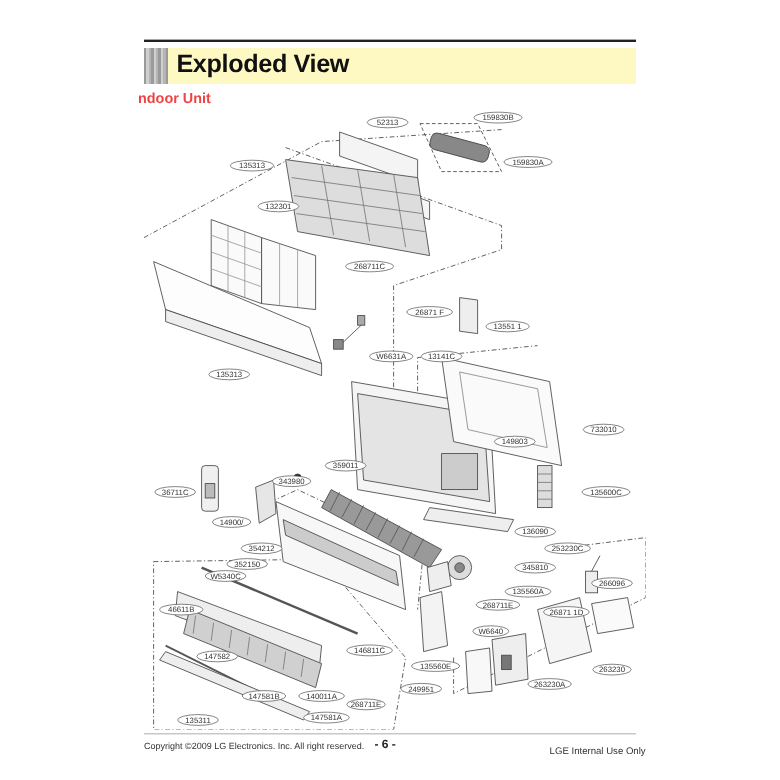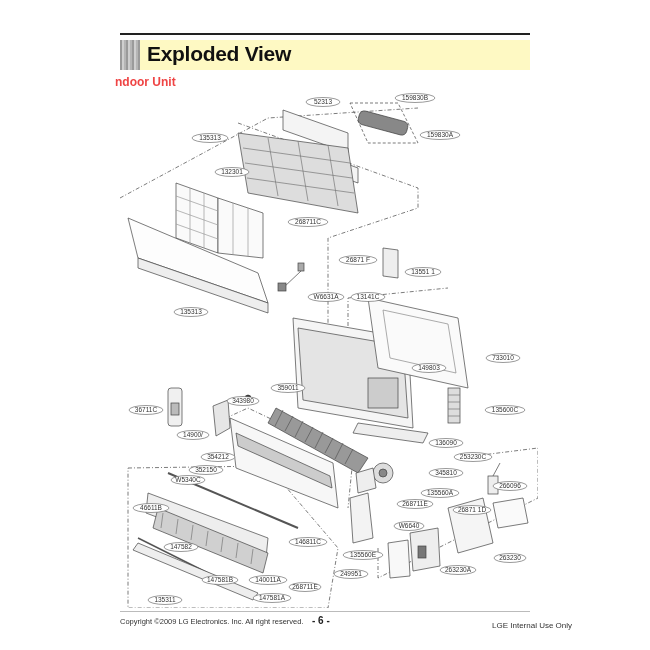--- a/index.html
+++ b/index.html
@@ -7,21 +7,21 @@
   .topline{position:absolute;left:120px;top:33px;width:410px;height:2px;background:#222;}
   .title-bar{position:absolute;left:120px;top:40px;width:410px;height:30px;background:#fef9c3;}
   .title-stripes{position:absolute;left:0;top:0;width:20px;height:30px;
      background:repeating-linear-gradient(90deg,#9a9a9a 0 2px,#cfcfcf 2px 4px,#b5b5b5 4px 6px);}
   .title-text{position:absolute;left:27px;top:2px;font-size:21px;font-weight:bold;color:#111;letter-spacing:-0.3px;}
   .subtitle{position:absolute;left:115px;top:75px;font-size:12px;font-weight:bold;color:#ef4444;}
   .diagram{position:absolute;left:118px;top:88px;width:420px;height:520px;}
   .footer-line{position:absolute;left:120px;top:611px;width:410px;height:1px;background:#bbb;}
   .footer-left{position:absolute;left:120px;top:617px;font-size:7.5px;color:#333;line-height:10px;}
   .footer-page{position:absolute;left:312px;top:615px;font-size:10px;font-weight:bold;color:#222;}
-  .footer-right{position:absolute;left:458px;top:621px;font-size:8px;color:#333;margin-left:34px;}
+  .footer-right{position:absolute;left:458px;top:621px;font-size:8px;color:#333;}
   .lbl text{font-family:"Liberation Sans",sans-serif;font-size:6.5px;fill:#333;}
 </style>
 </head>
 <body>
 
 <div class="topline"></div>
 <div class="title-bar">
   <div class="title-stripes"></div>
   <div class="title-text">Exploded View</div>
 </div>

